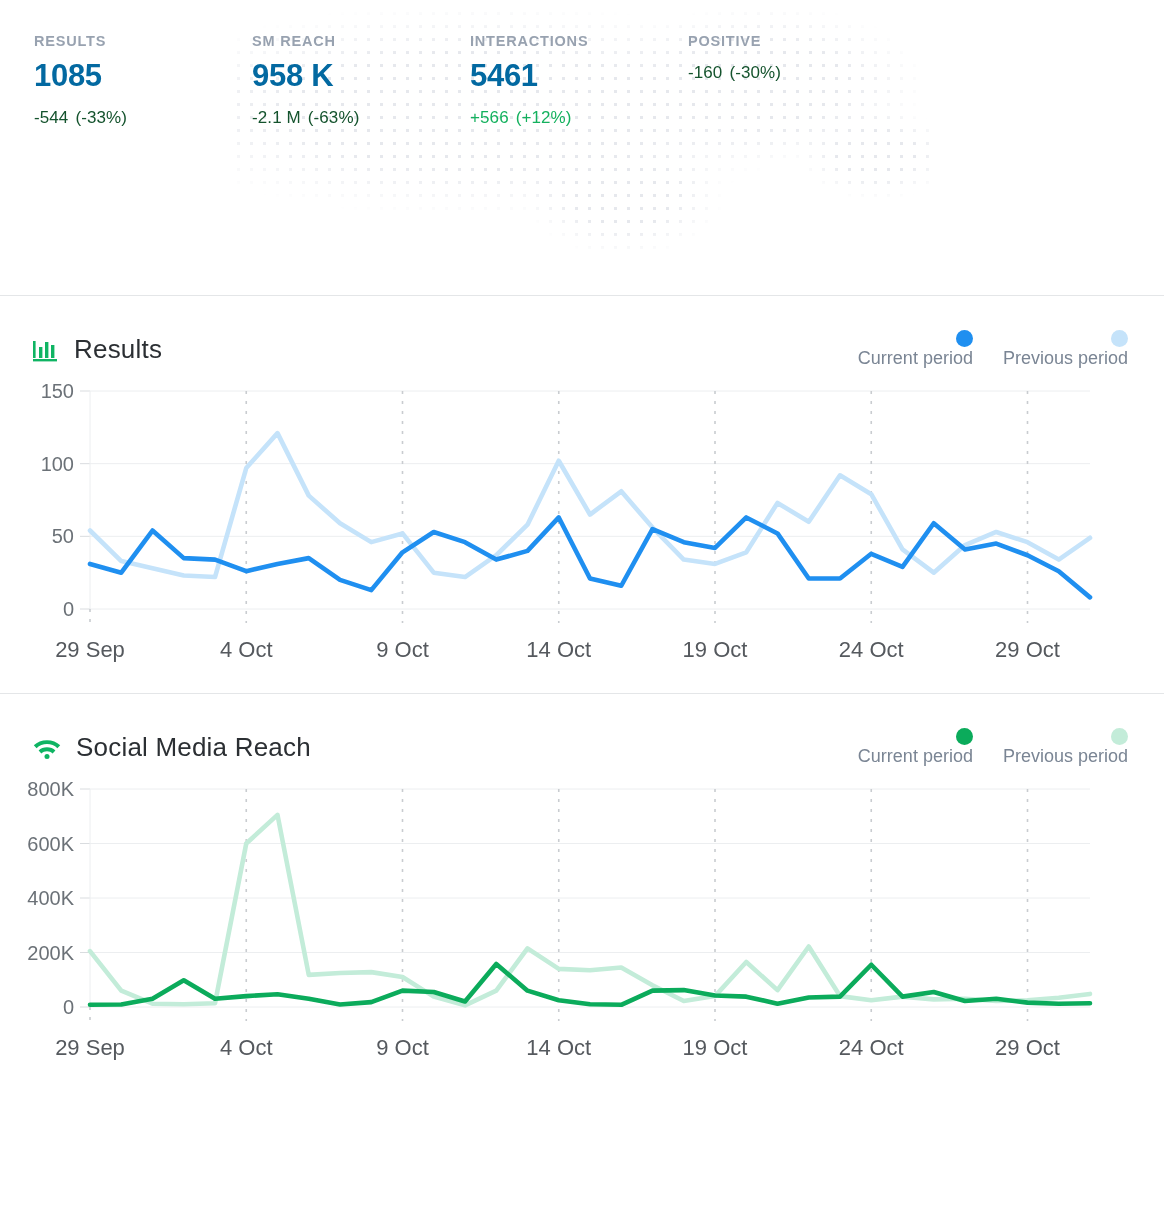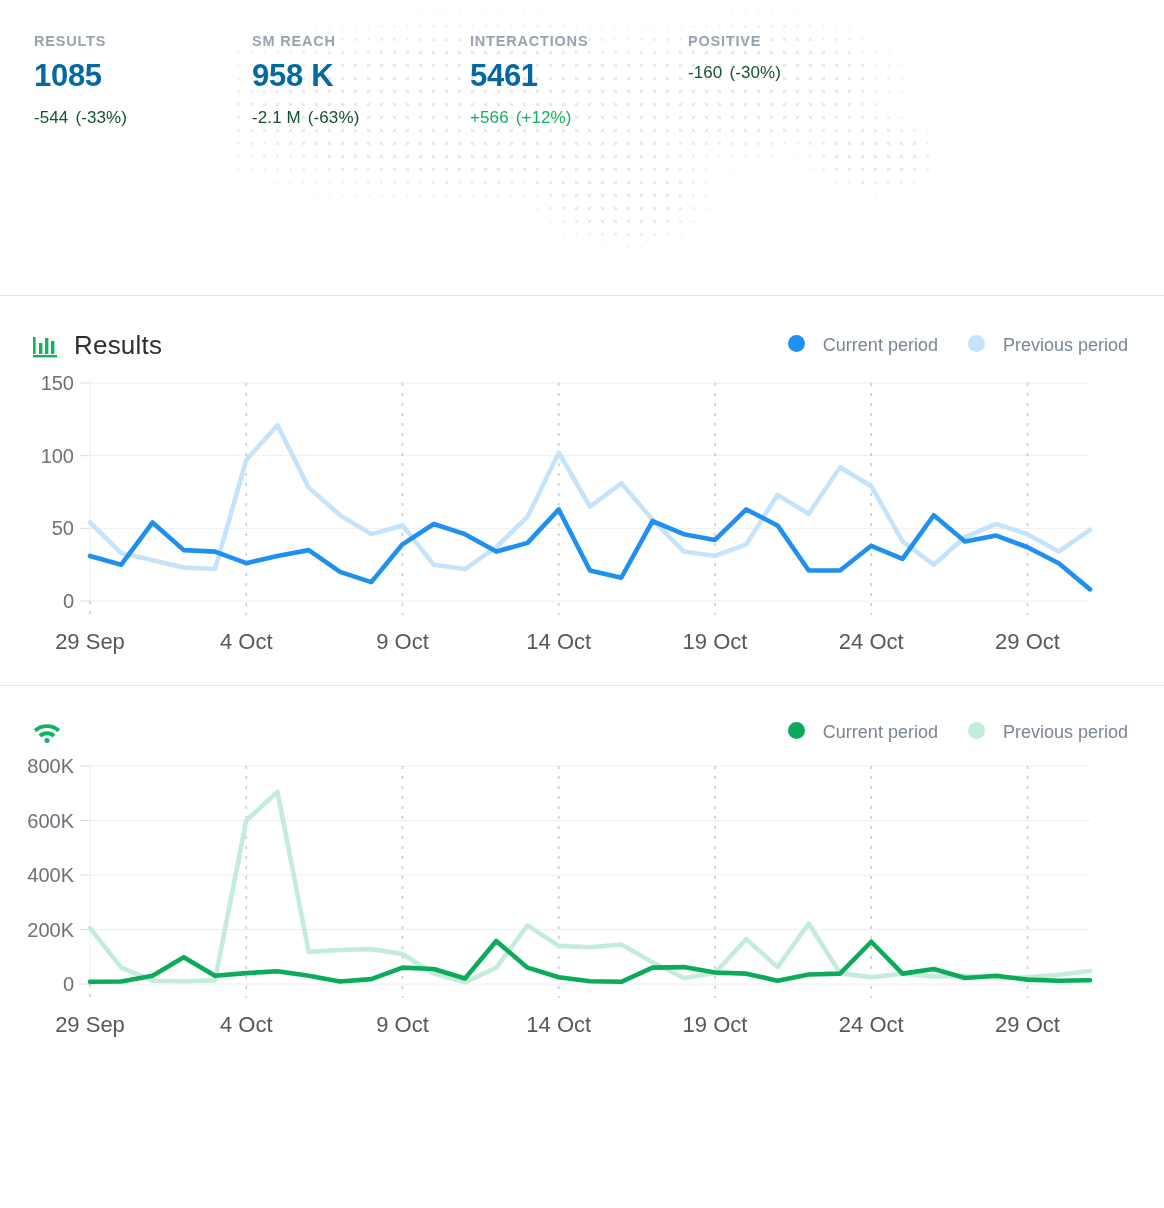--- a/index.html
+++ b/index.html
@@ -64,21 +64,21 @@
 
   
   .chart-card { position: relative; border-bottom: 1px solid #e4e6e8; }
   .chart-card.last { border-bottom: none; }
   .chart-head {
     display: flex; align-items: center;
     padding: 34px 36px 0 32px;
   }
   .chart-title { font-size: 26px; color: #2b2f33; margin-left: 14px; letter-spacing: .2px; }
   .legend { margin-left: auto; display: flex; align-items: center; gap: 30px; }
-  .legend-item { display: flex; align-items: flex-start; gap: 18px; }
+  .legend-item { display: flex; align-items: flex-end; gap: 1px; flex-direction: column; }
   .dot { width: 17px; height: 17px; border-radius: 50%; display:block; }
   .legend-text { font-size: 18px; color: #7a8594; }
 
   .plot-wrap { position: relative; }
   svg.plot { display: block; }
 
   
   .icon { display:inline-flex; align-items:center; justify-content:center; }
 </style>
 </head>
@@ -181,20 +181,21 @@
 
   <section class="chart-card last">
     <div class="chart-head">
       <span class="icon">
         <svg width="30" height="24" viewBox="0 0 30 24">
           <path d="M15 4.2c5.2 0 9.9 1.9 13.2 5l-2.8 3C22.6 9.6 19 8.1 15 8.1S7.4 9.6 4.6 12.2l-2.8-3C5.1 6.1 9.8 4.2 15 4.2z" fill="#0fb463"></path>
           <path d="M15 11.3c3.3 0 6.3 1.2 8.4 3.2l-2.8 3c-1.5-1.4-3.5-2.2-5.6-2.2s-4.1.8-5.6 2.2l-2.8-3c2.1-2 5.1-3.2 8.4-3.2z" fill="#0fb463"></path>
           <circle cx="15" cy="20.6" r="2.5" fill="#0fb463"></circle>
         </svg>
       </span>
+      <span class="chart-title">Social Media Reach</span>
       <div class="legend">
         <div class="legend-item">
           <span class="dot" style="background:#0bab5b"></span>
           <span class="legend-text">Current period</span>
         </div>
         <div class="legend-item">
           <span class="dot" style="background:#c3ecd9"></span>
           <span class="legend-text">Previous period</span>
         </div>
       </div>

